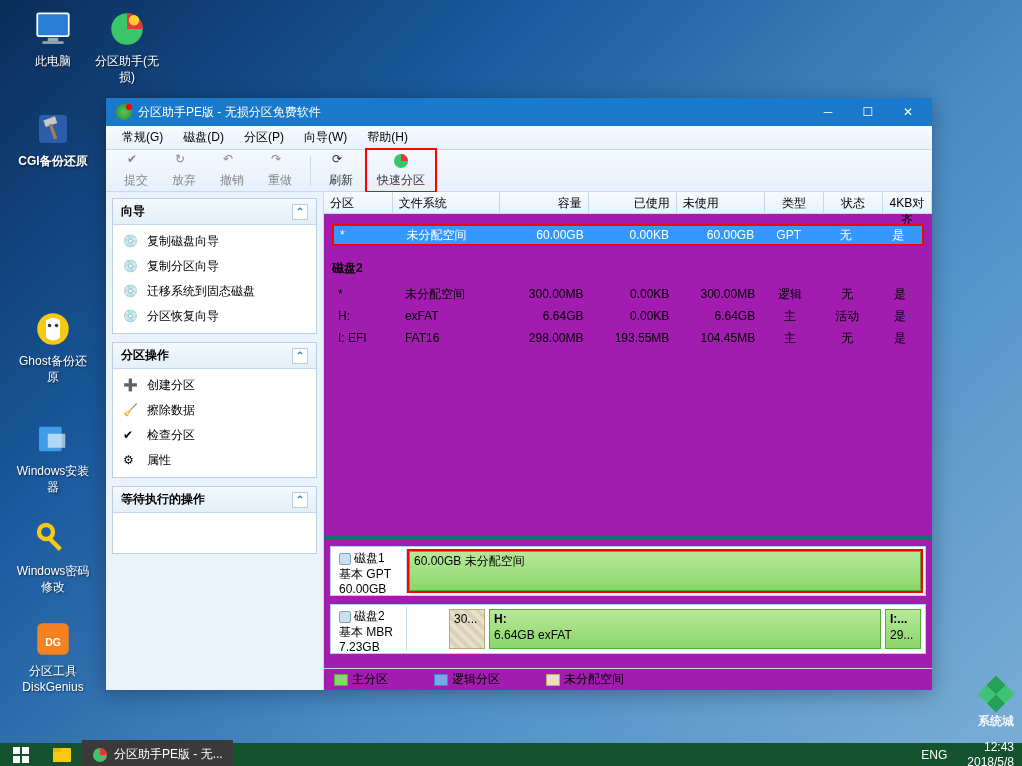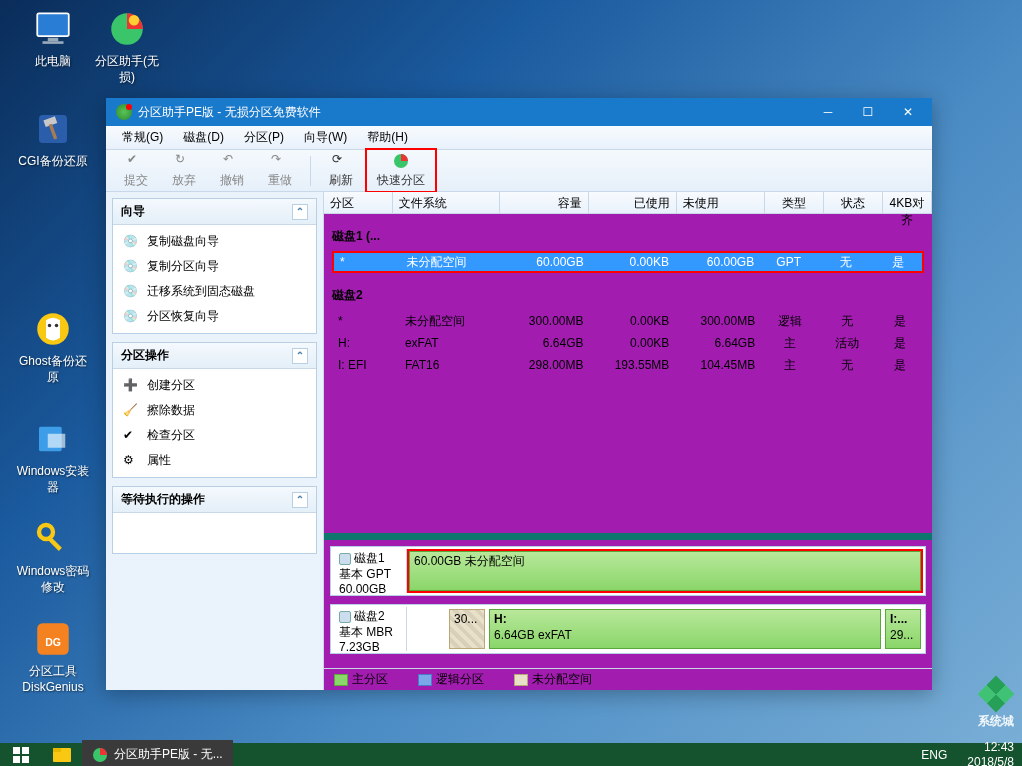--- a/index.html
+++ b/index.html
@@ -42,32 +42,32 @@
 .main-area { flex: 1; display: flex; flex-direction: column; min-width: 0; }
 .table-header { height: 22px; background: linear-gradient(#f8fbfe, #e8f1fb); border-bottom: 1px solid #c8d8e8; display: flex; }
 .th { border-right: 1px solid #c8d8e8; padding: 3px 6px; font-size: 12px; }
 .table-body { flex: 1; overflow: auto; padding: 10px 8px 4px; }
 .disk-label { font-weight: bold; margin: 4px 0 6px; }
 .row { display: flex; height: 22px; align-items: center; }
 .row.selected { background: #3399ff; color: #fff; border: 2px solid #f00; }
 .cell { padding: 0 6px; font-size: 12px; overflow: hidden; white-space: nowrap; text-align: right; }
 .cell.left { text-align: left; }
 
-.visual-area { border-top: 7px solid #0f766e; padding: 6px; }
+.visual-area { border-top: 4px solid #0f766e; padding: 6px; }
 .disk-visual { border: 1px solid #b8cfe4; background: #fff; display: flex; margin-bottom: 8px; padding: 2px; height: 50px; }
 .disk-info { width: 74px; padding: 2px 6px; font-size: 11px; border-right: 1px solid #c8d8e8; line-height: 1.3; }
 .disk-info .dn { display: flex; align-items: center; gap: 3px; }
 .disk-info .dicon { width: 12px; height: 12px; border: 1px solid #7aa; border-radius: 2px; background: #cde; }
 .bars { flex: 1; display: flex; gap: 4px; padding: 2px; }
 .bar { border: 1px solid #888; padding: 2px 4px; font-size: 11px; line-height: 1.3; position: relative; overflow: hidden; }
 .bar.primary { background: linear-gradient(#b8e89a, #8ad66a); border-color: #5aa83a; }
 .bar.unalloc { background: repeating-linear-gradient(45deg, #e8e0c8, #e8e0c8 4px, #d8d0b8 4px, #d8d0b8 8px); border-color: #b8a878; margin-left: 40px; }
 .bar.highlight-border { outline: 2px solid #f00; }
 
-.legend { height: 22px; border-top: 1px solid #c8d8e8; display: flex; align-items: center; padding: 0 10px; gap: 30px; }
+.legend { height: 22px; border-top: 1px solid #c8d8e8; display: flex; align-items: center; padding: 0 10px; gap: 46px; }
 .legend-item { display: flex; align-items: center; gap: 4px; }
 .legend-sw { width: 14px; height: 12px; border: 1px solid #888; }
 
 
 .taskbar { position: absolute; bottom: 0; left: 0; width: 100%; height: 23px; background: #14532d; display: flex; align-items: center; }
 .start-btn { width: 42px; height: 30px; display: flex; align-items: center; justify-content: center; cursor: pointer; }
 .task-item { height: 30px; padding: 0 10px; display: flex; align-items: center; color: #fff; cursor: pointer; background: #3a3a3a; margin-left: 2px; }
 .task-item .ti-icon { width: 16px; height: 16px; margin-right: 6px; }
 .systray { margin-left: auto; display: flex; align-items: center; color: #fff; padding: 12px 8px; gap: 20px; font-size: 11px; }
 .systray .clock { text-align: right; line-height: 1.2; }
@@ -106,21 +106,21 @@
   <div class="desktop-icon" style="left:90px; top:8px;">
     <div class="icon-img">
         <svg class="svg-icon" viewBox="0 0 48 48">
           <circle cx="24" cy="24" r="18" fill="#3ac56a"></circle>
           <path d="M24 6 A18 18 0 0 1 42 24 L24 24 Z" fill="#e33"></path>
           <circle cx="32" cy="14" r="6" fill="#fc3"></circle>
         </svg>
       </div>
     <div class="label">分区助手(无损)</div>
   </div>
-  <div class="desktop-icon" style="left:16px; top:108px;">
+  <div class="desktop-icon" style="left:16px; top:108px;font-weight:bold;">
     <div class="icon-img">
         <svg class="svg-icon" viewBox="0 0 48 48">
           <rect x="8" y="8" width="32" height="32" rx="4" fill="#2a5daa"></rect>
           <rect x="14" y="12" width="14" height="8" fill="#c8c8c8" transform="rotate(-20 20 16)"></rect>
           <rect x="22" y="18" width="4" height="18" fill="#a67c52" transform="rotate(-20 24 27)"></rect>
         </svg>
       </div>
     <div class="label">CGI备份还原</div>
   </div>
   <div class="desktop-icon" style="left:16px; top:308px;">
@@ -278,21 +278,20 @@
         <div class="th c-fs">文件系统</div>
         <div class="th c-cap" style="text-align:right">容量</div>
         <div class="th c-used" style="text-align:right">已使用</div>
         <div class="th c-free" style="text-align:left">未使用</div>
         <div class="th c-type" style="text-align:center">类型</div>
         <div class="th c-stat" style="text-align:center">状态</div>
         <div class="th c-4k" style="text-align:center">4KB对齐</div>
       </div>
 
       <div class="table-body">
-        <div class="disk-label">磁盘1 (...</div>
         <div class="row selected">
           <div class="cell left c-part">*</div>
           <div class="cell left c-fs">未分配空间</div>
           <div class="cell c-cap">60.00GB</div>
           <div class="cell c-used">0.00KB</div>
           <div class="cell c-free">60.00GB</div>
           <div class="cell c-type" style="text-align:center">GPT</div>
           <div class="cell c-stat" style="text-align:center">无</div>
           <div class="cell c-4k" style="text-align:center">是</div>
         </div>

